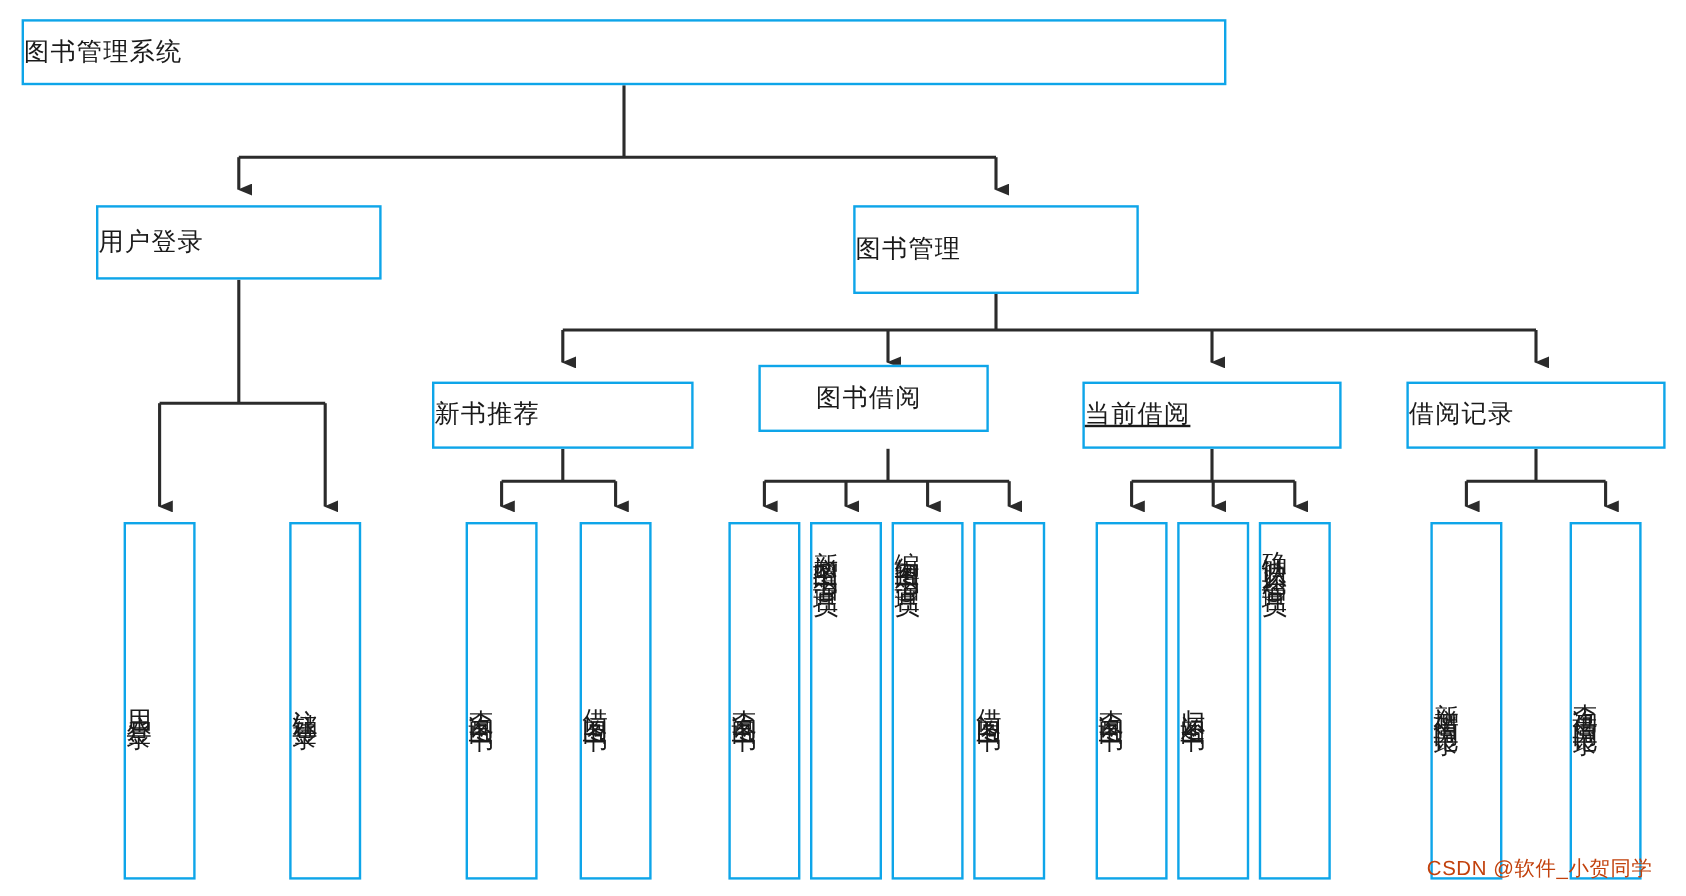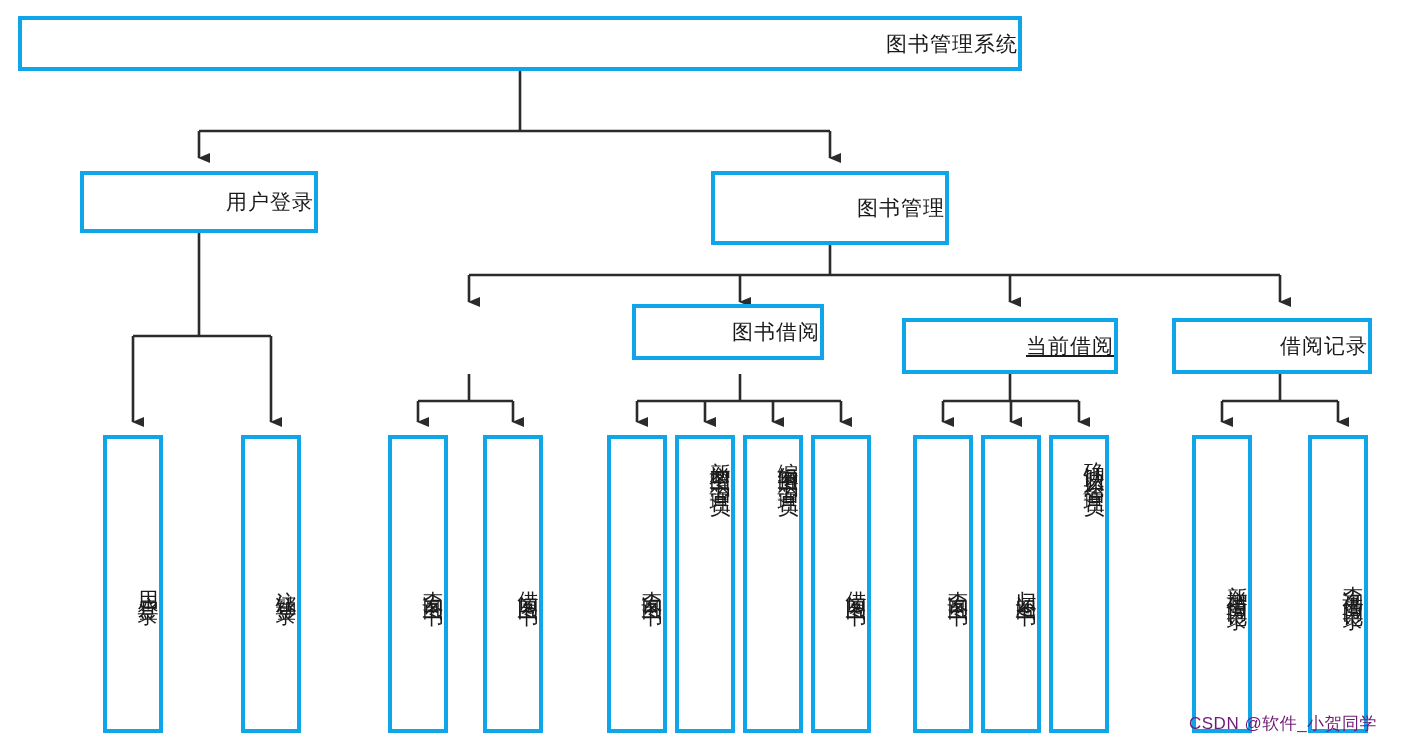--- a/index.html
+++ b/index.html
@@ -21,25 +21,25 @@
     position: absolute;
     left: 0;
     top: 0;
     width: 1405px;
     height: 747px;
     pointer-events: none;
   }
   .node {
     position: absolute;
     box-sizing: border-box;
-    border: 4px solid #0ea5e9;
+    border: 2px solid #0ea5e9;
     background: #ffffff;
     display: flex;
     align-items: center;
-    justify-content: flex-end;
+    justify-content: flex-start;
     color: #1a1a1a;
   }
   .node.horiz {
     font-size: 21px;
     letter-spacing: 1px;
     line-height: 1.2;
   }
   .node.vert {
     font-size: 21px;
     letter-spacing: 1px;
@@ -54,21 +54,21 @@
   }
   .node.vert.topalign {
     align-items: flex-start;
     padding-top: 6px;
   }
   #watermark {
     position: absolute;
     left: 1189px;
     top: 712px;
     font-size: 17px;
-    color: #701a75;
+    color: #c2410c;
     white-space: nowrap;
     letter-spacing: 0.5px;
   }
 </style>
 </head>
 <body>
 
 <div id="canvas">
 
   <svg id="wires" viewBox="0 0 1405 747">
@@ -125,27 +125,30 @@
     <span>图书管理系统</span>
   </div>
 
   <div class="node horiz" style="left:80px; top:171px; width:238px; height:62px;">
     <span>用户登录</span>
   </div>
   <div class="node horiz" style="left:711px; top:171px; width:238px; height:74px;">
     <span>图书管理</span>
   </div>
 
+  <div class="node horiz" style="left:360px; top:318px; width:218px; height:56px;">
+    <span>新书推荐</span>
+  </div>
   <div class="node horiz" style="left:632px; top:304px; width:192px; height:56px;padding-left:46px;">
     <span>图书借阅</span>
   </div>
   <div class="node horiz" style="left:902px; top:318px; width:216px; height:56px;text-decoration:underline;">
     <span>当前借阅</span>
   </div>
-  <div class="node horiz" style="left:1172px; top:318px; width:200px; height:56px;">
+  <div class="node horiz" style="left:1172px; top:318px; width:216px; height:56px;">
     <span>借阅记录</span>
   </div>
 
   <div class="node vert" style="left:103px; top:435px; width:60px; height:298px;">
     <span class="vlabel">用户登录</span>
   </div>
   <div class="node vert" style="left:241px; top:435px; width:60px; height:298px;">
     <span class="vlabel">注销登录</span>
   </div>
 

